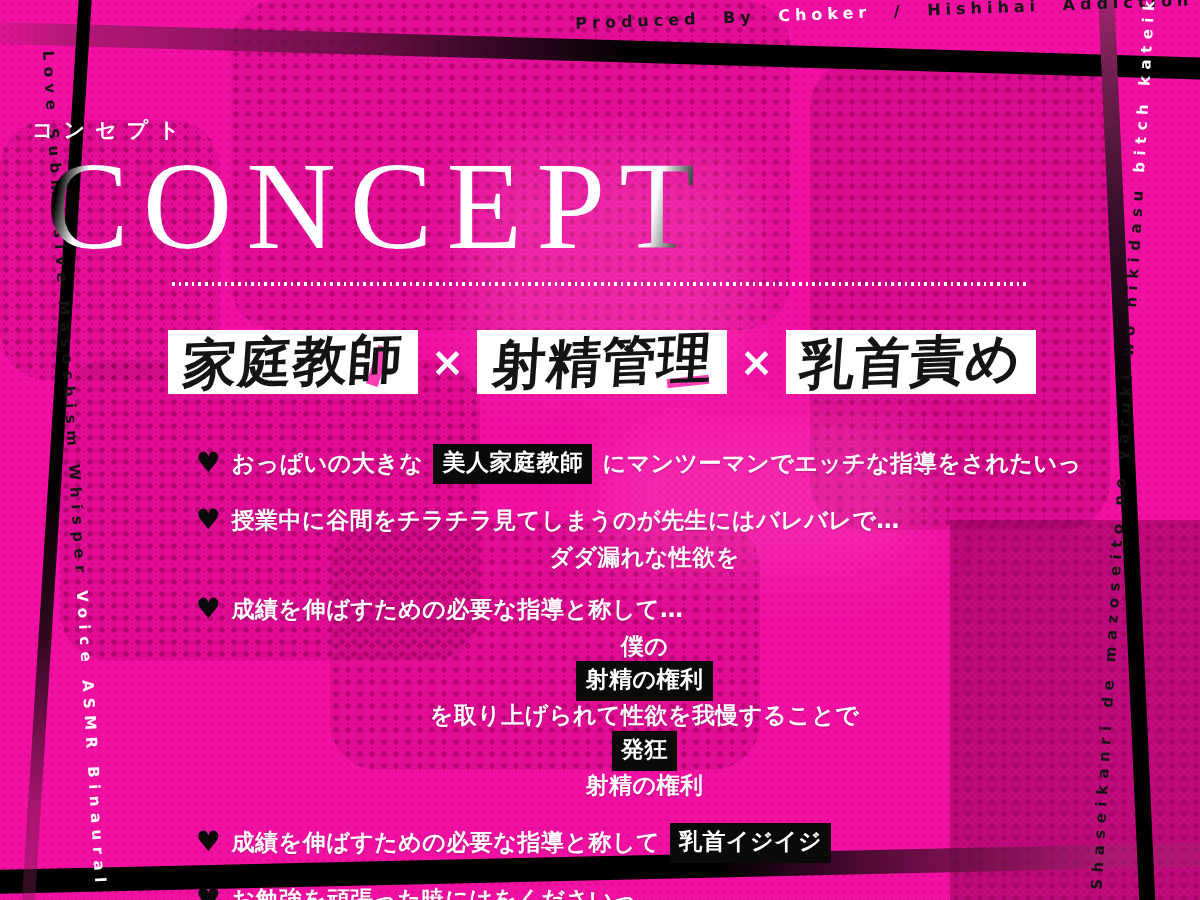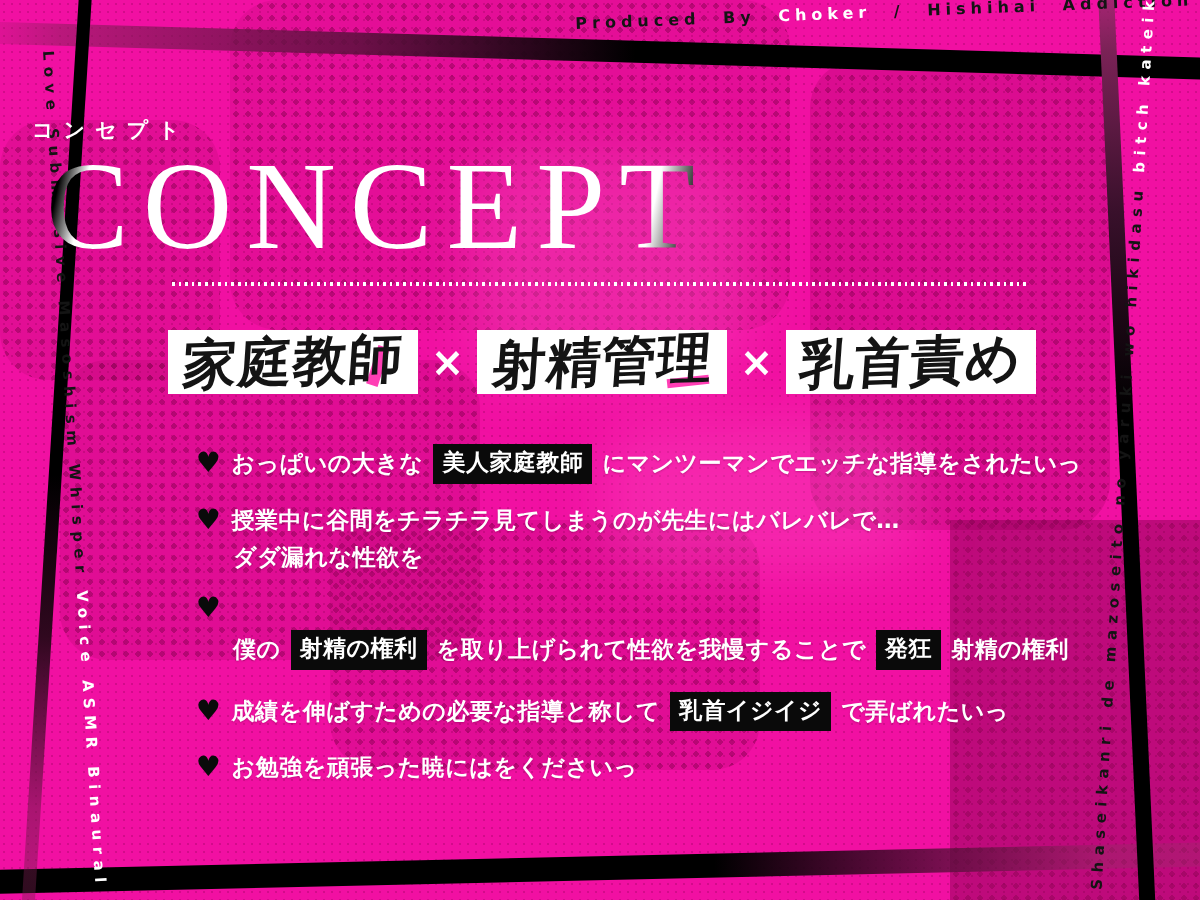--- a/index.html
+++ b/index.html
@@ -78,21 +78,21 @@
   .acc-a{width:12px; height:40px; transform:rotate(18deg); right:34px; bottom:8px;}
   .acc-b{width:42px; height:9px; transform:rotate(-6deg); right:18px; bottom:8px;}
   .kw-x{color:#fff; font-size:40px; font-weight:bold; padding:0 4px; line-height:1;}
 
   
   .bullets{position:absolute; z-index:3; left:196px; top:444px; width:860px;}
   .group{margin-bottom:22px;}
   .row{display:flex; align-items:center; margin-bottom:7px; color:#fff; font-weight:bold;
     font-size:23px; letter-spacing:0.5px; white-space:nowrap; line-height:1.3;}
   .row:last-child{margin-bottom:0;}
-  .row.indent{padding-left:37px;}
+  .row.indent{padding-left:37px;flex-direction:column;}
   .heart{color:#0a0a0a; font-size:28px; margin-right:10px; line-height:1; transform:translateY(-1px);}
   .seg{text-shadow:0 1px 2px rgba(110,0,66,0.35);}
   .hl{background:#0a0a0a; color:#fff; padding:4px 9px 6px; margin:0 10px; text-shadow:none;}
   .hl.yellow{color:#FFE843;}
 </style>
 </head>
 <body>
 
 <div class="canvas">
 
@@ -151,35 +151,35 @@
           <span class="heart">♥</span>
           <span class="seg">授業中に谷間をチラチラ見てしまうのが先生にはバレバレで…</span>
         </div>
         <div class="row indent">
           <span class="seg">ダダ漏れな性欲を</span>
         </div>
       </div>
       <div class="group">
         <div class="row">
           <span class="heart">♥</span>
+          <span class="seg">成績を伸ばすための必要な指導と称して…</span>
         </div>
         <div class="row indent">
           <span class="seg">僕の</span>
           <span class="hl">射精の権利</span>
           <span class="seg">を取り上げられて性欲を我慢することで</span>
           <span class="hl">発狂</span>
           <span class="seg">射精の権利</span>
         </div>
       </div>
       <div class="group">
         <div class="row">
           <span class="heart">♥</span>
           <span class="seg">成績を伸ばすための必要な指導と称して</span>
           <span class="hl">乳首イジイジ</span>
-          <span class="seg">で弄ばれたいっ</span>
         </div>
       </div>
       <div class="group">
         <div class="row">
           <span class="heart">♥</span>
           <span class="seg">お勉強を頑張った暁には</span>
           <span class="seg">をくださいっ</span>
         </div>
       </div>
     </div>

